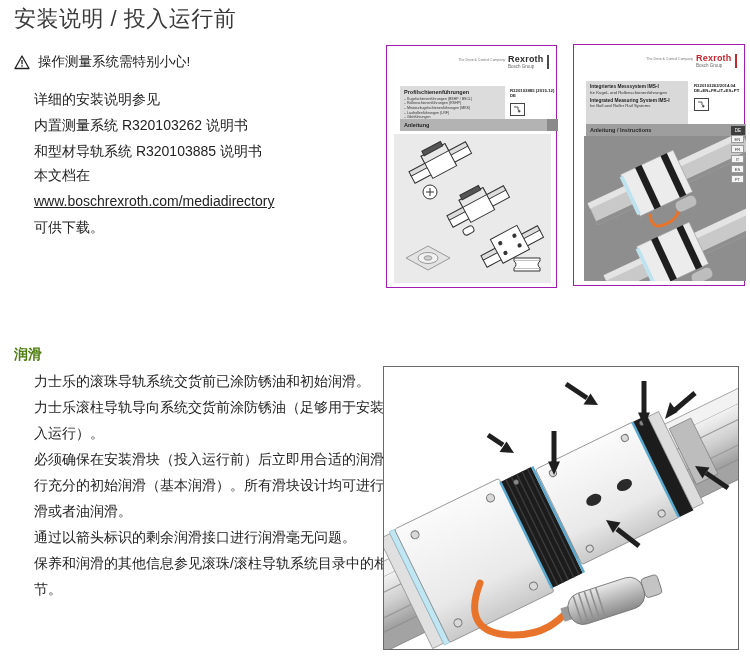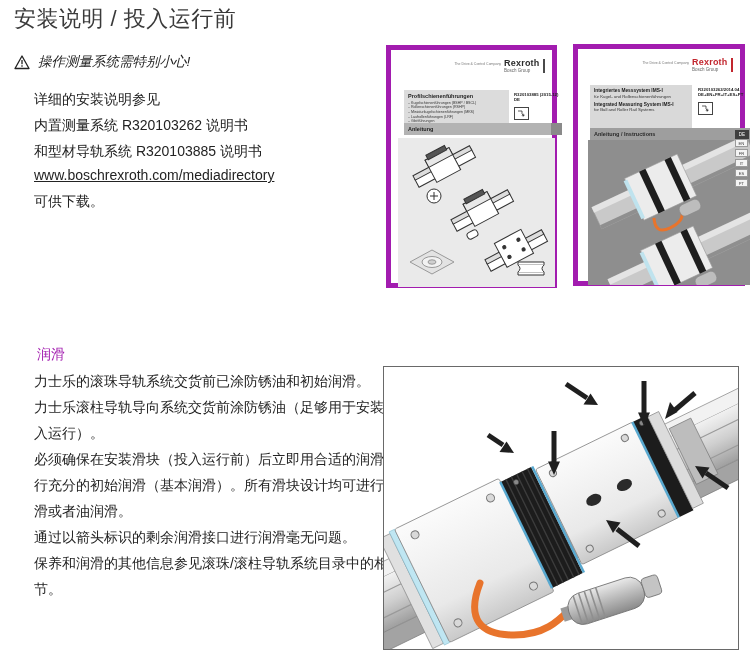--- a/index.html
+++ b/index.html
@@ -4,31 +4,31 @@
 <style>
   html,body{margin:0;padding:0;}
   body{
     width:750px;height:656px;background:#ffffff;position:relative;overflow:hidden;
     font-family:"Liberation Sans","DejaVu Sans",sans-serif;color:#232323;
     -webkit-font-smoothing:antialiased;
   }
   .abs{position:absolute;}
   
   .title{left:14px;top:4px;font-size:22px;font-weight:500;color:#3a3a3a;letter-spacing:.5px;margin:0;}
-  .warn{left:14px;top:53px;display:flex;align-items:center;gap:8px;font-size:13.5px;color:#222;font-style:italic;}
+  .warn{left:14px;top:53px;display:flex;align-items:center;gap:8px;font-size:13.5px;color:#222;}
   .warn svg{flex:0 0 auto;}
   .txtblock{font-size:14px;line-height:26px;color:#232323;margin-left:20px;}
   .intro{left:14px;top:86px;}
   .dl{left:14px;top:162px;}
   .link{color:#232323;text-decoration:underline;cursor:pointer;text-align:right;}
-  .lub-head{left:14px;top:346px;font-size:14px;font-weight:400;color:#a21caf;margin-left:23px;}
+  .lub-head{left:14px;top:346px;font-size:14px;font-weight:700;color:#4d7c0f;}
   .lub{left:14px;top:368px;width:386px;}
   .lub p{margin:0;}
   
-  .cover{background:#ffffff;border:5px solid #a21caf;box-sizing:border-box;}
+  .cover{background:#ffffff;border:1px solid #a21caf;box-sizing:border-box;}
   .cover1{left:386px;top:45px;width:171px;height:243px;}
   .cover2{left:573px;top:44px;width:172px;height:242px;}
   .logo{position:absolute;top:9px;right:7px;display:flex;align-items:flex-start;gap:3px;}
   .tagline{font-size:3.5px;color:#777;margin-top:3px;white-space:nowrap;}
   .brandblk{text-align:left;}
   .brand{font-size:9px;font-weight:700;letter-spacing:.2px;line-height:9px;}
   .brand.dark{color:#2b2b2b;}
   .brand.red{color:#c2262e;}
   .brandsub{font-size:4.5px;color:#666;line-height:5px;}
   .logobar{width:2.5px;height:14px;display:block;}
@@ -76,20 +76,21 @@
     <span>操作测量系统需特别小心!</span>
   </div>
 
   <div class="abs txtblock intro">
     <div>详细的安装说明参见</div>
     <div>内置测量系统 R320103262 说明书</div>
     <div>和型材导轨系统 R320103885 说明书</div>
   </div>
 
   <div class="abs txtblock dl">
+    <div>本文档在</div>
     <div><a class="link">www.boschrexroth.com/mediadirectory</a></div>
     <div>可供下载。</div>
   </div>
 
   <div class="abs lub-head">润滑</div>
 
   <div class="abs txtblock lub">
     <p>力士乐的滚珠导轨系统交货前已涂防锈油和初始润滑。</p>
     <p>力士乐滚柱导轨导向系统交货前涂防锈油（足够用于安装和投入运行）。</p>
     <p>必须确保在安装滑块（投入运行前）后立即用合适的润滑剂进行充分的初始润滑（基本润滑）。所有滑块设计均可进行脂润滑或者油润滑。</p>

